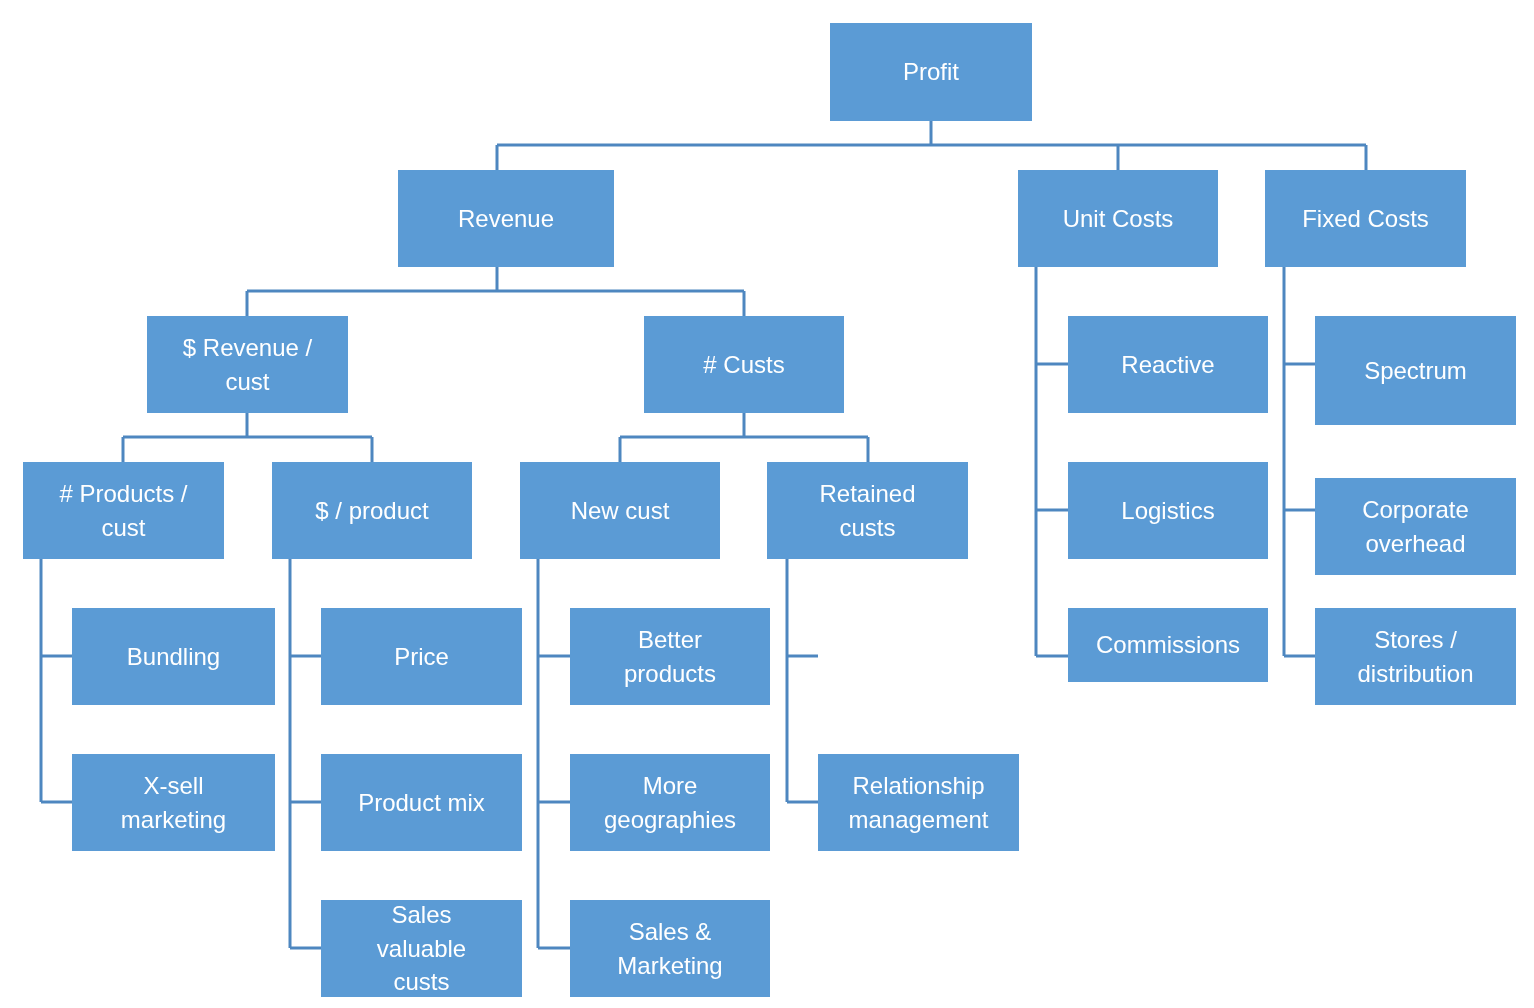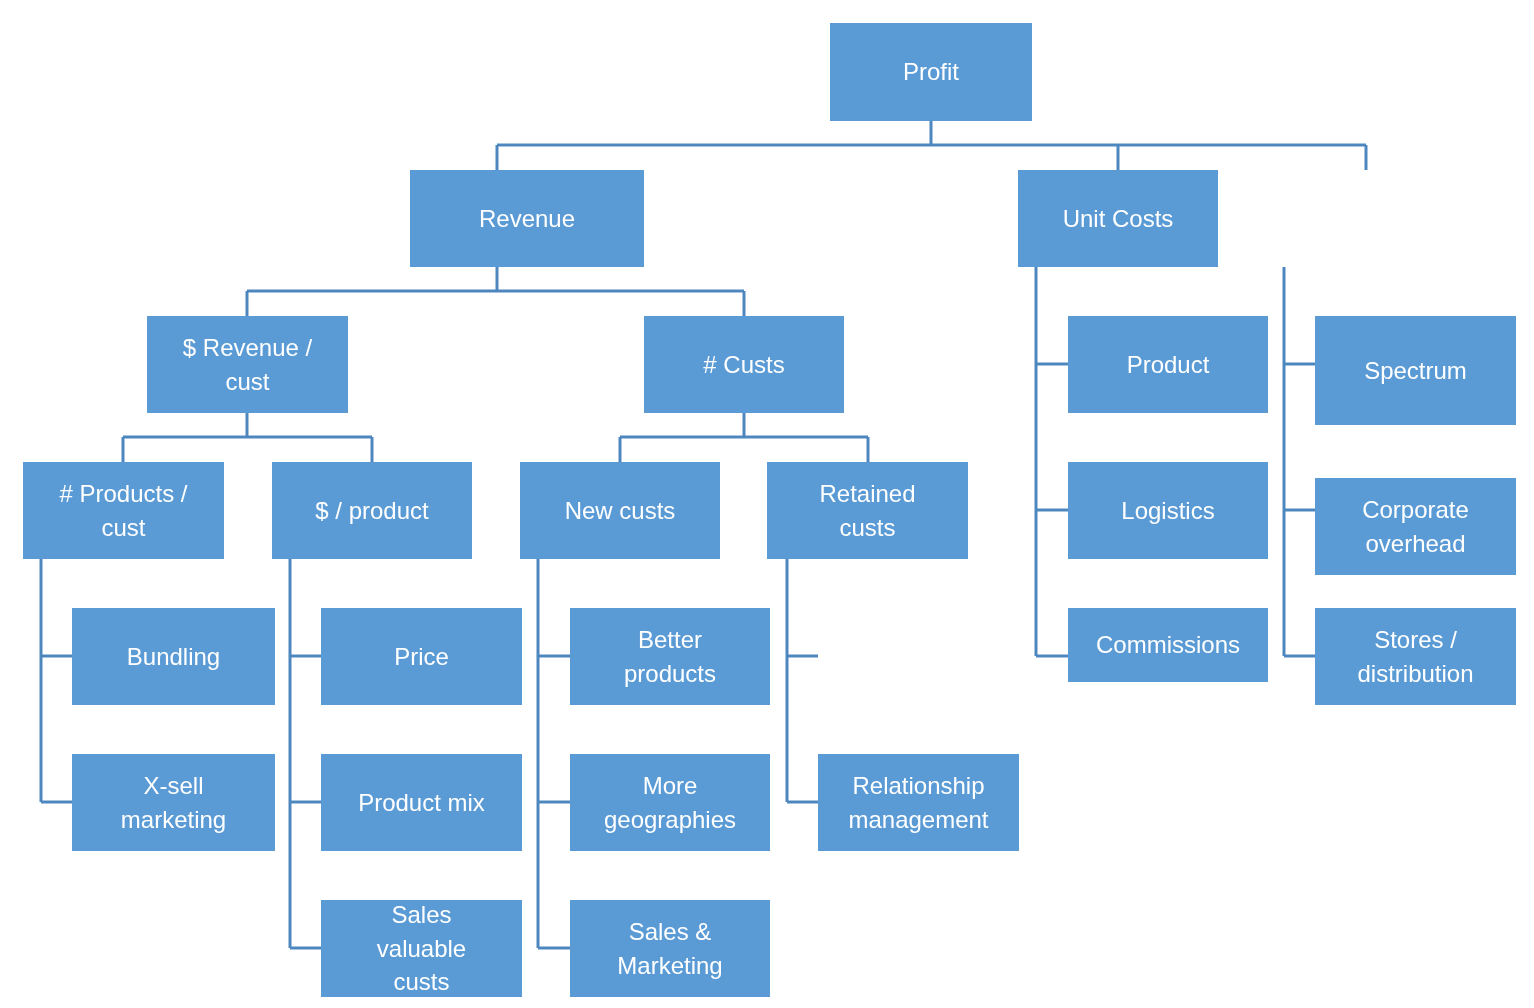--- a/index.html
+++ b/index.html
@@ -58,48 +58,51 @@
     <path d="M538 559 V948 M538 656 H570 M538 802 H570 M538 948 H570"></path>
     <path d="M787 559 V802 M787 656 H818 M787 802 H818"></path>
     <path d="M1036 267 V656 M1036 364 H1068 M1036 510 H1068 M1036 656 H1068"></path>
     <path d="M1284 267 V656 M1284 364 H1315 M1284 510 H1315 M1284 656 H1315"></path>
   </svg>
 
   <div class="node" style="left:830px;top:23px;width:202px;height:98px">
       <span>Profit</span>
     </div>
 
-  <div class="node" style="left:410px;top:170px;width:234px;height:97px">
+  <div class="node" style="left:398px;top:170px;width:216px;height:97px">
       <span>Revenue</span>
     </div>
   <div class="node" style="left:1018px;top:170px;width:200px;height:97px">
       <span>Unit Costs</span>
+    </div>
+  <div class="node" style="left:1265px;top:170px;width:201px;height:97px">
+      <span>Fixed Costs</span>
     </div>
 
   <div class="node" style="left:147px;top:316px;width:201px;height:97px">
       <span>$ Revenue / cust</span>
     </div>
   <div class="node" style="left:644px;top:316px;width:200px;height:97px">
       <span># Custs</span>
     </div>
   <div class="node" style="left:1068px;top:316px;width:200px;height:97px">
-      <span>Product</span>
+      <span>Reactive</span>
     </div>
   <div class="node" style="left:1315px;top:316px;width:201px;height:109px">
       <span>Spectrum</span>
     </div>
 
   <div class="node" style="left:23px;top:462px;width:201px;height:97px">
       <span># Products / cust</span>
     </div>
   <div class="node" style="left:272px;top:462px;width:200px;height:97px">
       <span>$ / product</span>
     </div>
   <div class="node" style="left:520px;top:462px;width:200px;height:97px">
-      <span>New custs</span>
+      <span>New cust</span>
     </div>
   <div class="node" style="left:767px;top:462px;width:201px;height:97px">
       <span>Retained custs</span>
     </div>
   <div class="node" style="left:1068px;top:462px;width:200px;height:97px">
       <span>Logistics</span>
     </div>
   <div class="node" style="left:1315px;top:478px;width:201px;height:97px">
       <span>Corporate overhead</span>
     </div>

